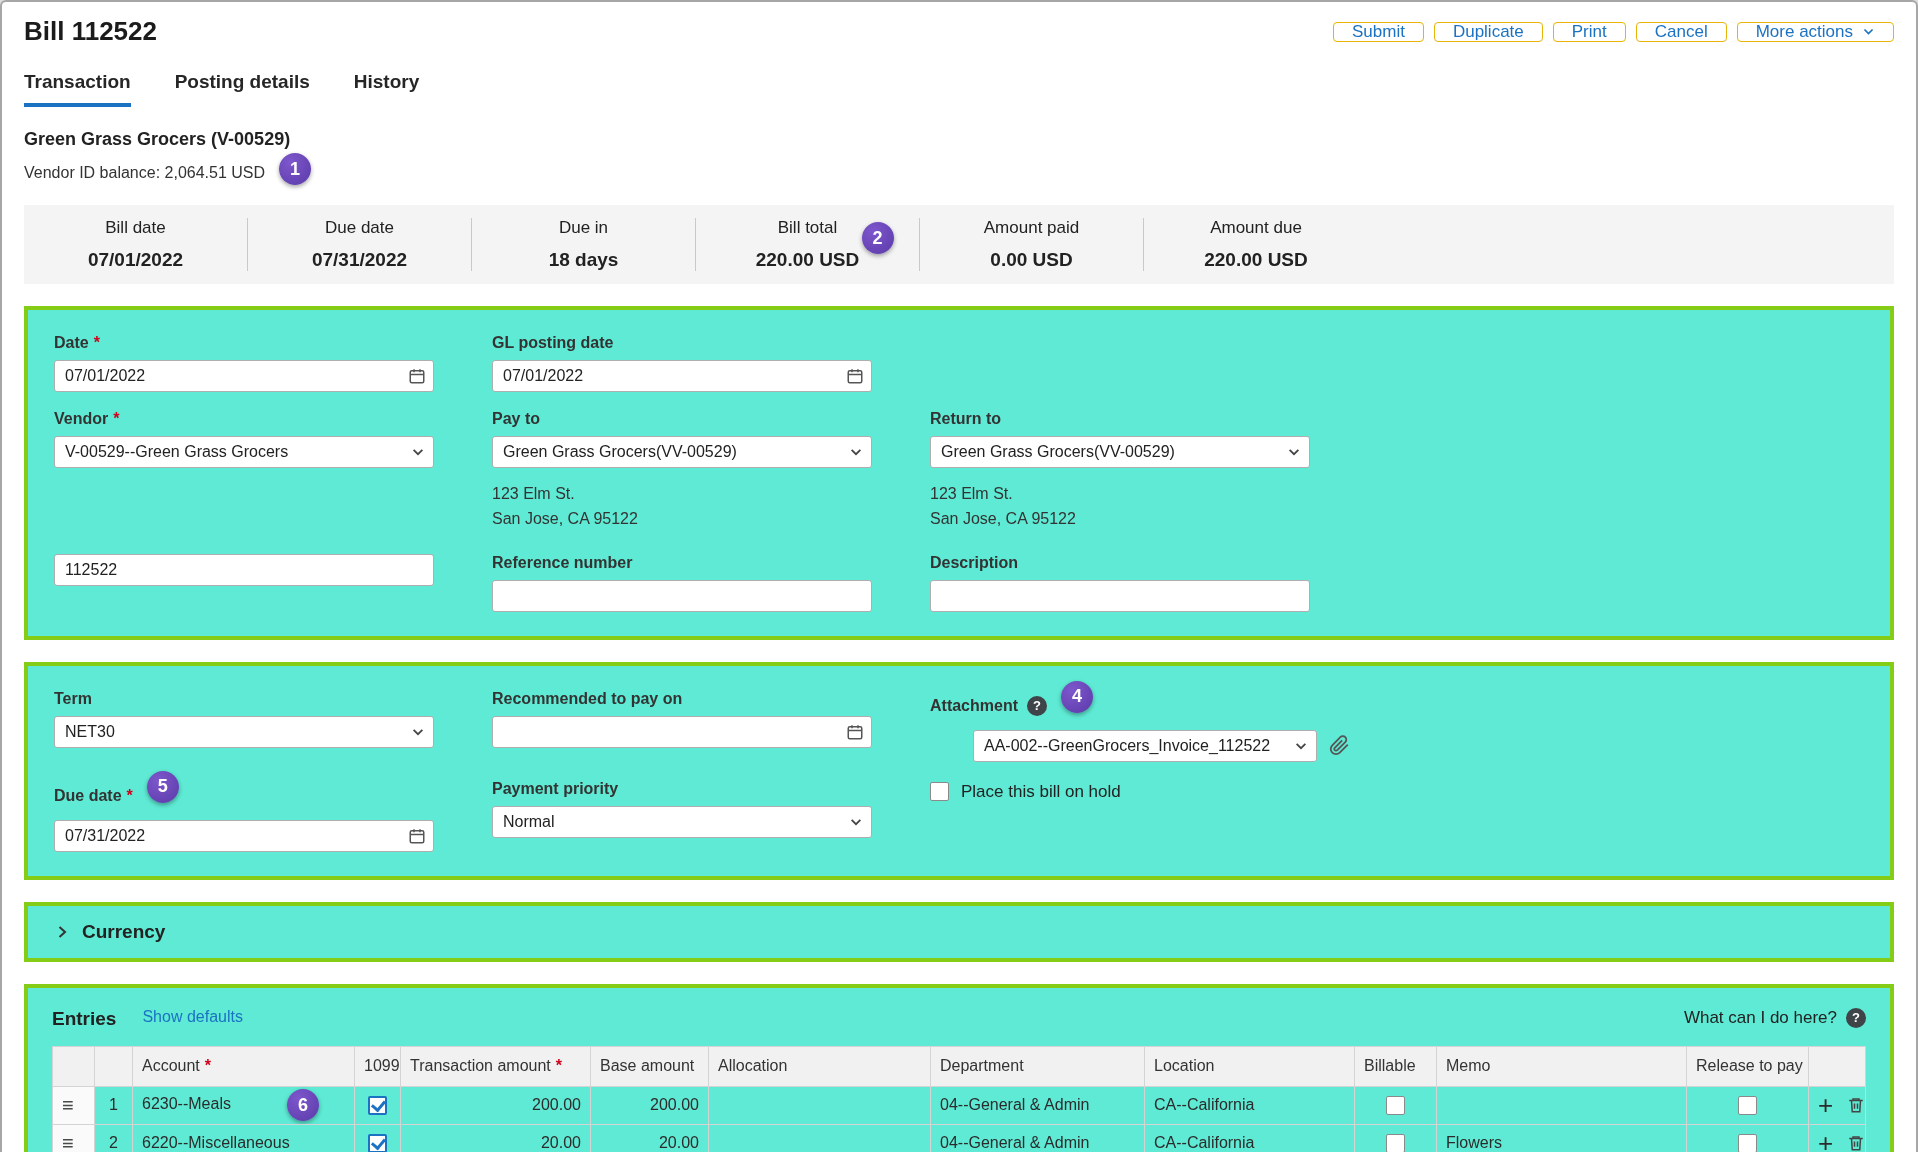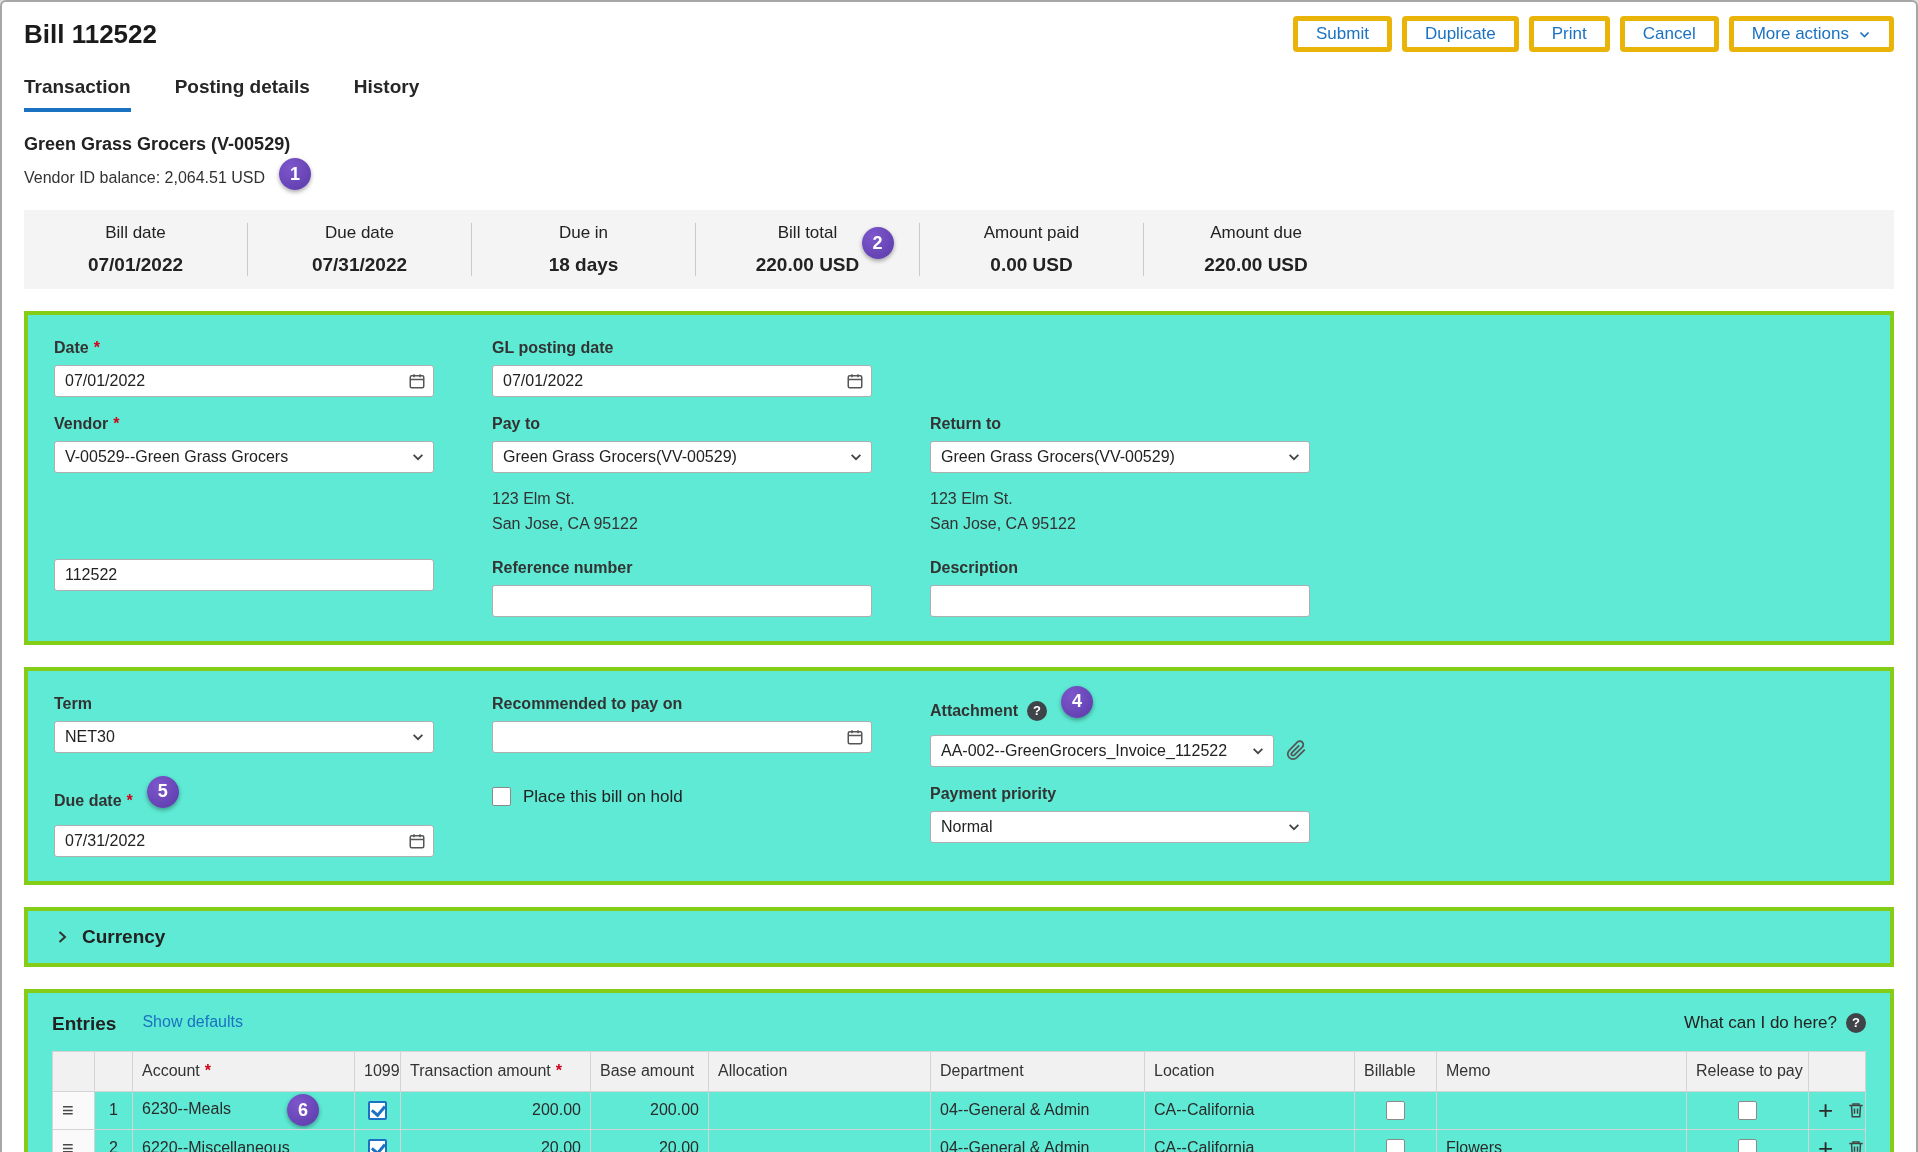--- a/index.html
+++ b/index.html
@@ -3,21 +3,21 @@
 <meta charset="utf-8">
 <style>
   * { box-sizing: border-box; }
   html,body { margin:0; padding:0; background:#dddddd; font-family:"Liberation Sans", sans-serif; }
   .page { width:1918px; min-height:1152px; background:#fff; border:2px solid #a6a6a6; border-radius:6px; overflow:hidden; padding-bottom:34px; }
 
   
   .topbar { display:flex; justify-content:space-between; align-items:center; padding:14px 22px 0 22px; }
   .page-title { font-size:26px; font-weight:bold; color:#1b1b1b; margin:0; }
   .actions { display:flex; gap:10px; }
-  .btn { background:#fff; border:5px solid #eab308; color:#1b72c2; font-size:17px; height:36px;
+  .btn { background:#fff; border:1px solid #eab308; color:#1b72c2; font-size:17px; height:20px;
          padding:0 18px; border-radius:4px; display:inline-flex; align-items:center; gap:9px;
          cursor:pointer; font-family:inherit; white-space:nowrap; }
 
   
   .tabs { display:flex; gap:44px; padding:0 22px; margin-top:24px; }
   .tab { font-size:19px; font-weight:bold; color:#262626; padding-bottom:10px; cursor:pointer; }
   .tab.active { border-bottom:4px solid #1b72c2; }
 
   
   .vendor { padding:0 22px; margin-top:22px; }
@@ -52,21 +52,21 @@
   .input-wrap { position:relative; }
   input.txt { width:100%; height:32px; border:1px solid #aeaeae; border-radius:3px; padding:0 34px 0 10px;
               font-size:16px; color:#222; font-family:inherit; background:#fff; }
   input.txt.no-icon { padding-right:10px; }
   .icon-right { position:absolute; right:8px; top:50%; transform:translateY(-50%); display:flex; cursor:pointer; }
   .select { height:32px; border:1px solid #aeaeae; border-radius:3px; display:flex; align-items:center;
             justify-content:space-between; padding:0 8px 0 10px; font-size:16px; color:#222;
             cursor:pointer; background:#fff; }
   .select .sel-text { overflow:hidden; white-space:nowrap; }
   .address { font-size:16px; color:#333; line-height:1.55; margin-top:14px; }
-  .attach-line { display:flex; align-items:center; gap:12px; }
+  .attach-line { display:flex; align-items:center; gap:12px;margin-left:43px; }
   .attach-line .select { width:344px; flex:none; }
   .help { width:20px; height:20px; border-radius:50%; background:#3f4448; color:#fff; font-size:13px;
           font-weight:bold; display:inline-flex; align-items:center; justify-content:center;
           margin-left:9px; cursor:pointer; flex:none; }
   .hold { display:flex; align-items:center; gap:12px; font-size:17px; color:#222; margin-top:2px; }
 
   
   .cb { display:inline-block; width:19px; height:19px; border:1px solid #8a8a8a; border-radius:2px;
         background:#fff; position:relative; cursor:pointer; vertical-align:middle; flex:none; }
   .cb[data-checked="true"] { border:2px solid #1b72c2; }
@@ -337,34 +337,34 @@
             <svg viewBox="0 0 24 24" width="18" height="18" fill="none" stroke="#555" stroke-width="2">
                 <rect x="3" y="5" width="18" height="16" rx="2"></rect>
                 <line x1="8" y1="3" x2="8" y2="7"></line>
                 <line x1="16" y1="3" x2="16" y2="7"></line>
                 <line x1="3" y1="10" x2="21" y2="10"></line>
               </svg>
           </span>
         </div>
       </div>
       <div class="field">
-        <div class="hold">
-          <span class="cb" data-checked="false"></span>
-          <span>Place this bill on hold</span>
-        </div>
-      </div>
-      <div class="field">
         <div class="label">Payment priority</div>
         <div class="select">
           <span class="sel-text">Normal</span>
           <span style="display:inline-flex;">
             <svg viewBox="0 0 16 16" width="14" height="14" fill="none" stroke="#444" stroke-width="2">
                 <polyline points="3,5.5 8,10.5 13,5.5"></polyline>
               </svg>
           </span>
+        </div>
+      </div>
+      <div class="field">
+        <div class="hold">
+          <span class="cb" data-checked="false"></span>
+          <span>Place this bill on hold</span>
         </div>
       </div>
     </div>
   </div>
 
   <div class="box currency-box">
     <span style="display:inline-flex;">
       <svg viewBox="0 0 16 16" width="16" height="16" fill="none" stroke="#333" stroke-width="2">
           <polyline points="5.5,3 11,8 5.5,13"></polyline>
         </svg>

